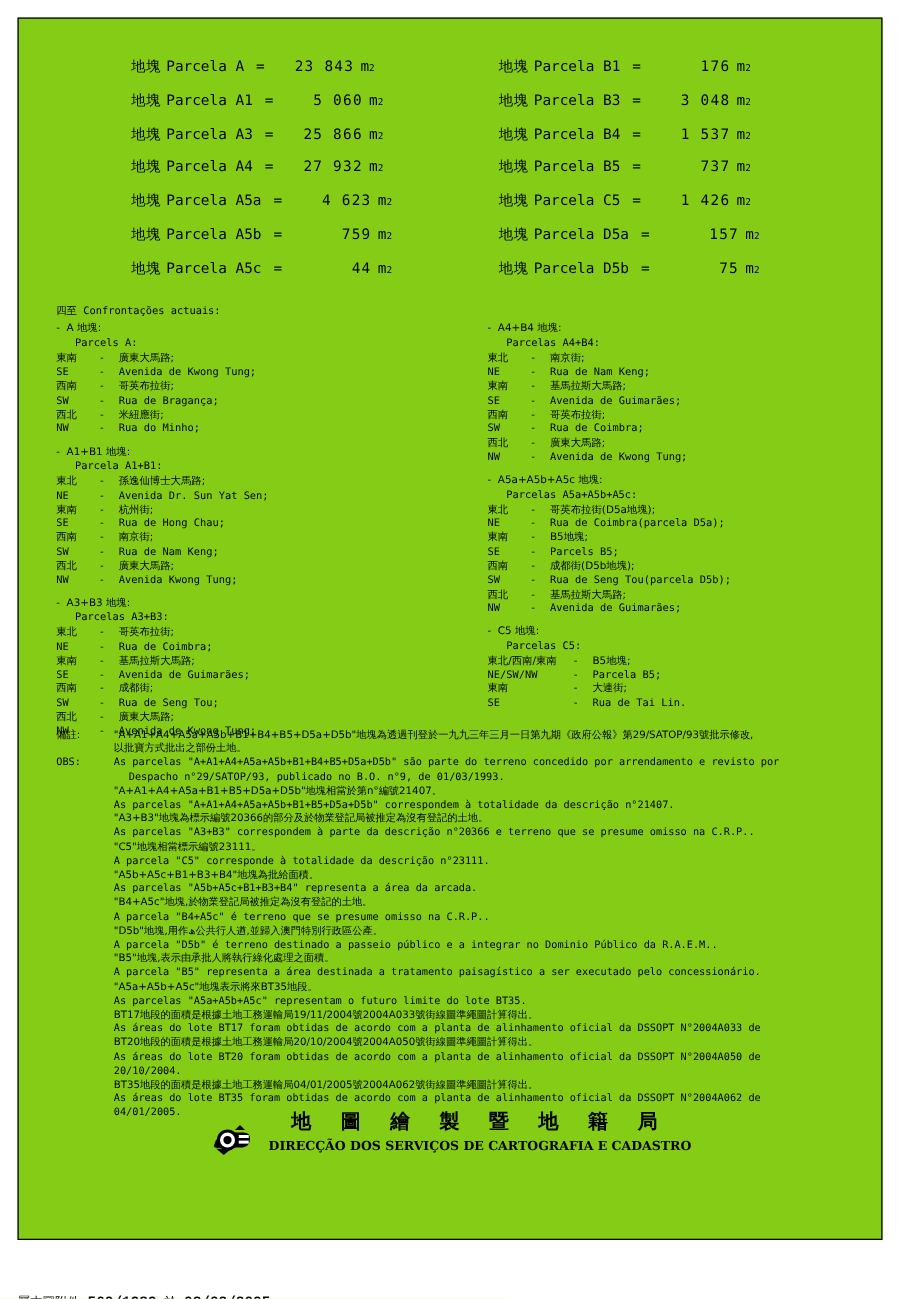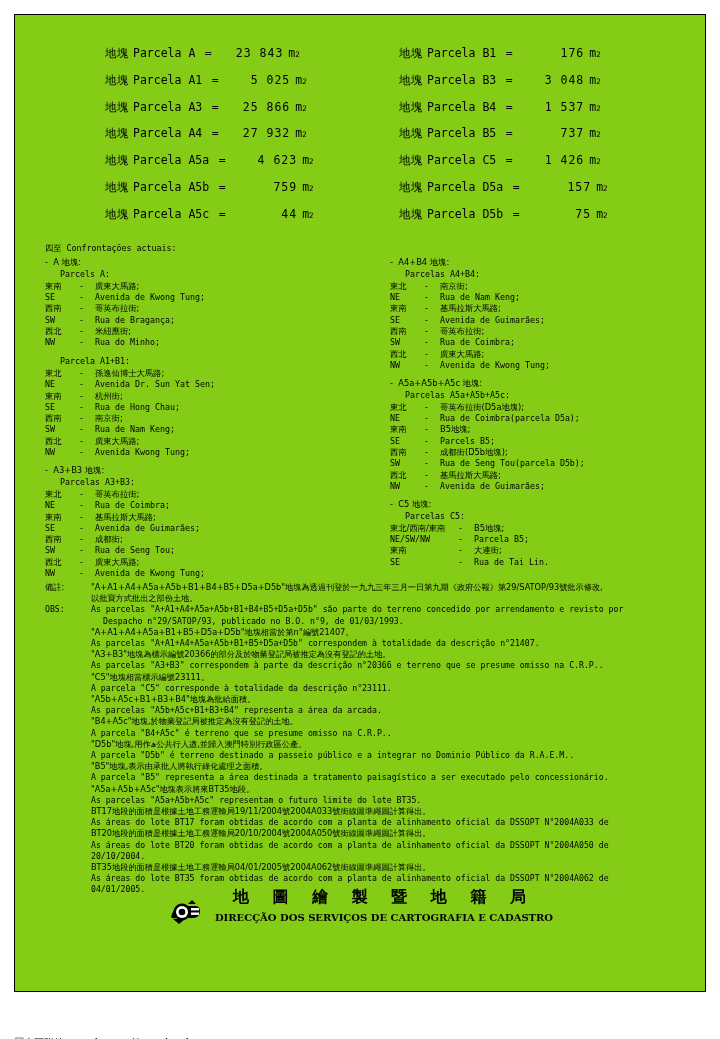--- a/index.html
+++ b/index.html
@@ -103,21 +103,21 @@
         <span class="a-name">Parcela A</span>
         <span class="a-eq">=</span>
         <span class="a-val">23 843</span>
         <span class="a-unit">m</span>
           <span class="sup">2</span>
       </div>
       <div class="area-row">
         <span class="a-label">地塊</span>
         <span class="a-name">Parcela A1</span>
         <span class="a-eq">=</span>
-        <span class="a-val">5 025</span>
+        <span class="a-val">5 060</span>
         <span class="a-unit">m</span>
           <span class="sup">2</span>
       </div>
       <div class="area-row">
         <span class="a-label">地塊</span>
         <span class="a-name">Parcela A3</span>
         <span class="a-eq">=</span>
         <span class="a-val">25 866</span>
         <span class="a-unit">m</span>
           <span class="sup">2</span>
@@ -231,20 +231,21 @@
           <div class="grp-sub">   Parcels A:</div>
           <div class="dirrow"><span class="dir cjk">東南</span><span class="dash">-</span><span class="dval cjk">廣東大馬路;</span></div>
           <div class="dirrow"><span class="dir">SE</span><span class="dash">-</span><span class="dval">Avenida de Kwong Tung;</span></div>
           <div class="dirrow"><span class="dir cjk">西南</span><span class="dash">-</span><span class="dval cjk">哥英布拉街;</span></div>
           <div class="dirrow"><span class="dir">SW</span><span class="dash">-</span><span class="dval">Rua de Bragança;</span></div>
           <div class="dirrow"><span class="dir cjk">西北</span><span class="dash">-</span><span class="dval cjk">米紐應街;</span></div>
           <div class="dirrow"><span class="dir">NW</span><span class="dash">-</span><span class="dval">Rua do Minho;</span></div>
         </div>
 
         <div class="grp">
+          <div class="grp-head cjk">-  A1+B1 地塊:</div>
           <div class="grp-sub">   Parcela A1+B1:</div>
           <div class="dirrow"><span class="dir cjk">東北</span><span class="dash">-</span><span class="dval cjk">孫逸仙博士大馬路;</span></div>
           <div class="dirrow"><span class="dir">NE</span><span class="dash">-</span><span class="dval">Avenida Dr. Sun Yat Sen;</span></div>
           <div class="dirrow"><span class="dir cjk">東南</span><span class="dash">-</span><span class="dval cjk">杭州街;</span></div>
           <div class="dirrow"><span class="dir">SE</span><span class="dash">-</span><span class="dval">Rua de Hong Chau;</span></div>
           <div class="dirrow"><span class="dir cjk">西南</span><span class="dash">-</span><span class="dval cjk">南京街;</span></div>
           <div class="dirrow"><span class="dir">SW</span><span class="dash">-</span><span class="dval">Rua de Nam Keng;</span></div>
           <div class="dirrow"><span class="dir cjk">西北</span><span class="dash">-</span><span class="dval cjk">廣東大馬路;</span></div>
           <div class="dirrow"><span class="dir">NW</span><span class="dash">-</span><span class="dval">Avenida Kwong Tung;</span></div>
         </div>

